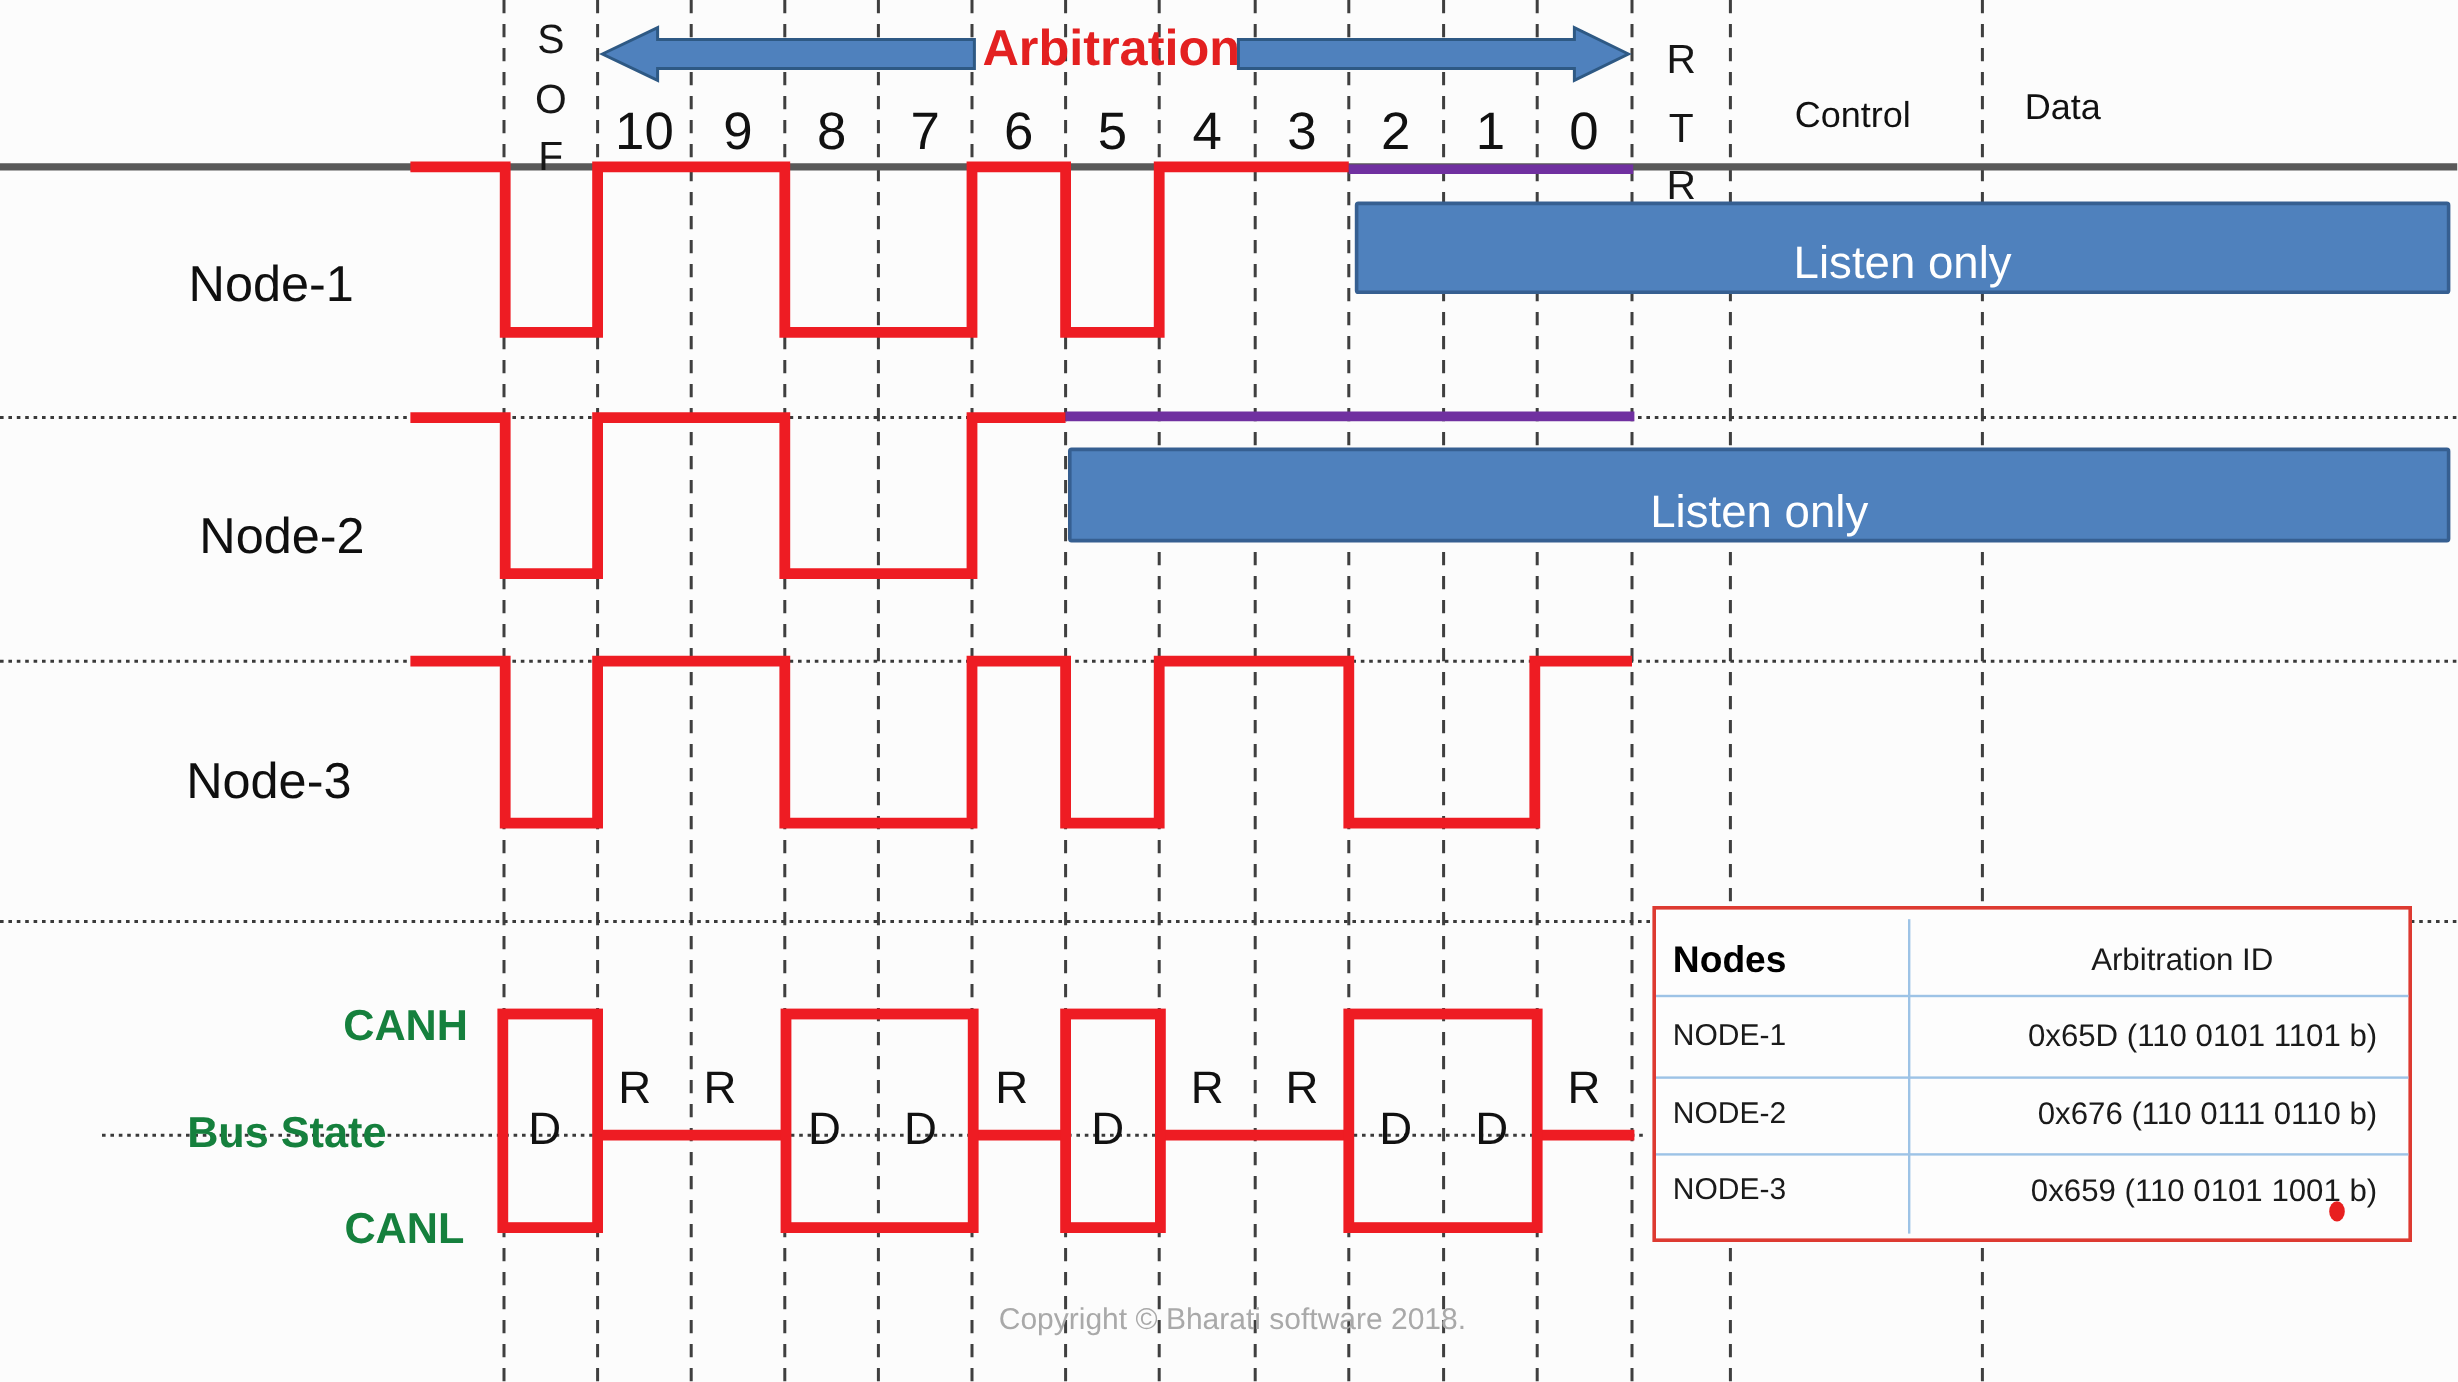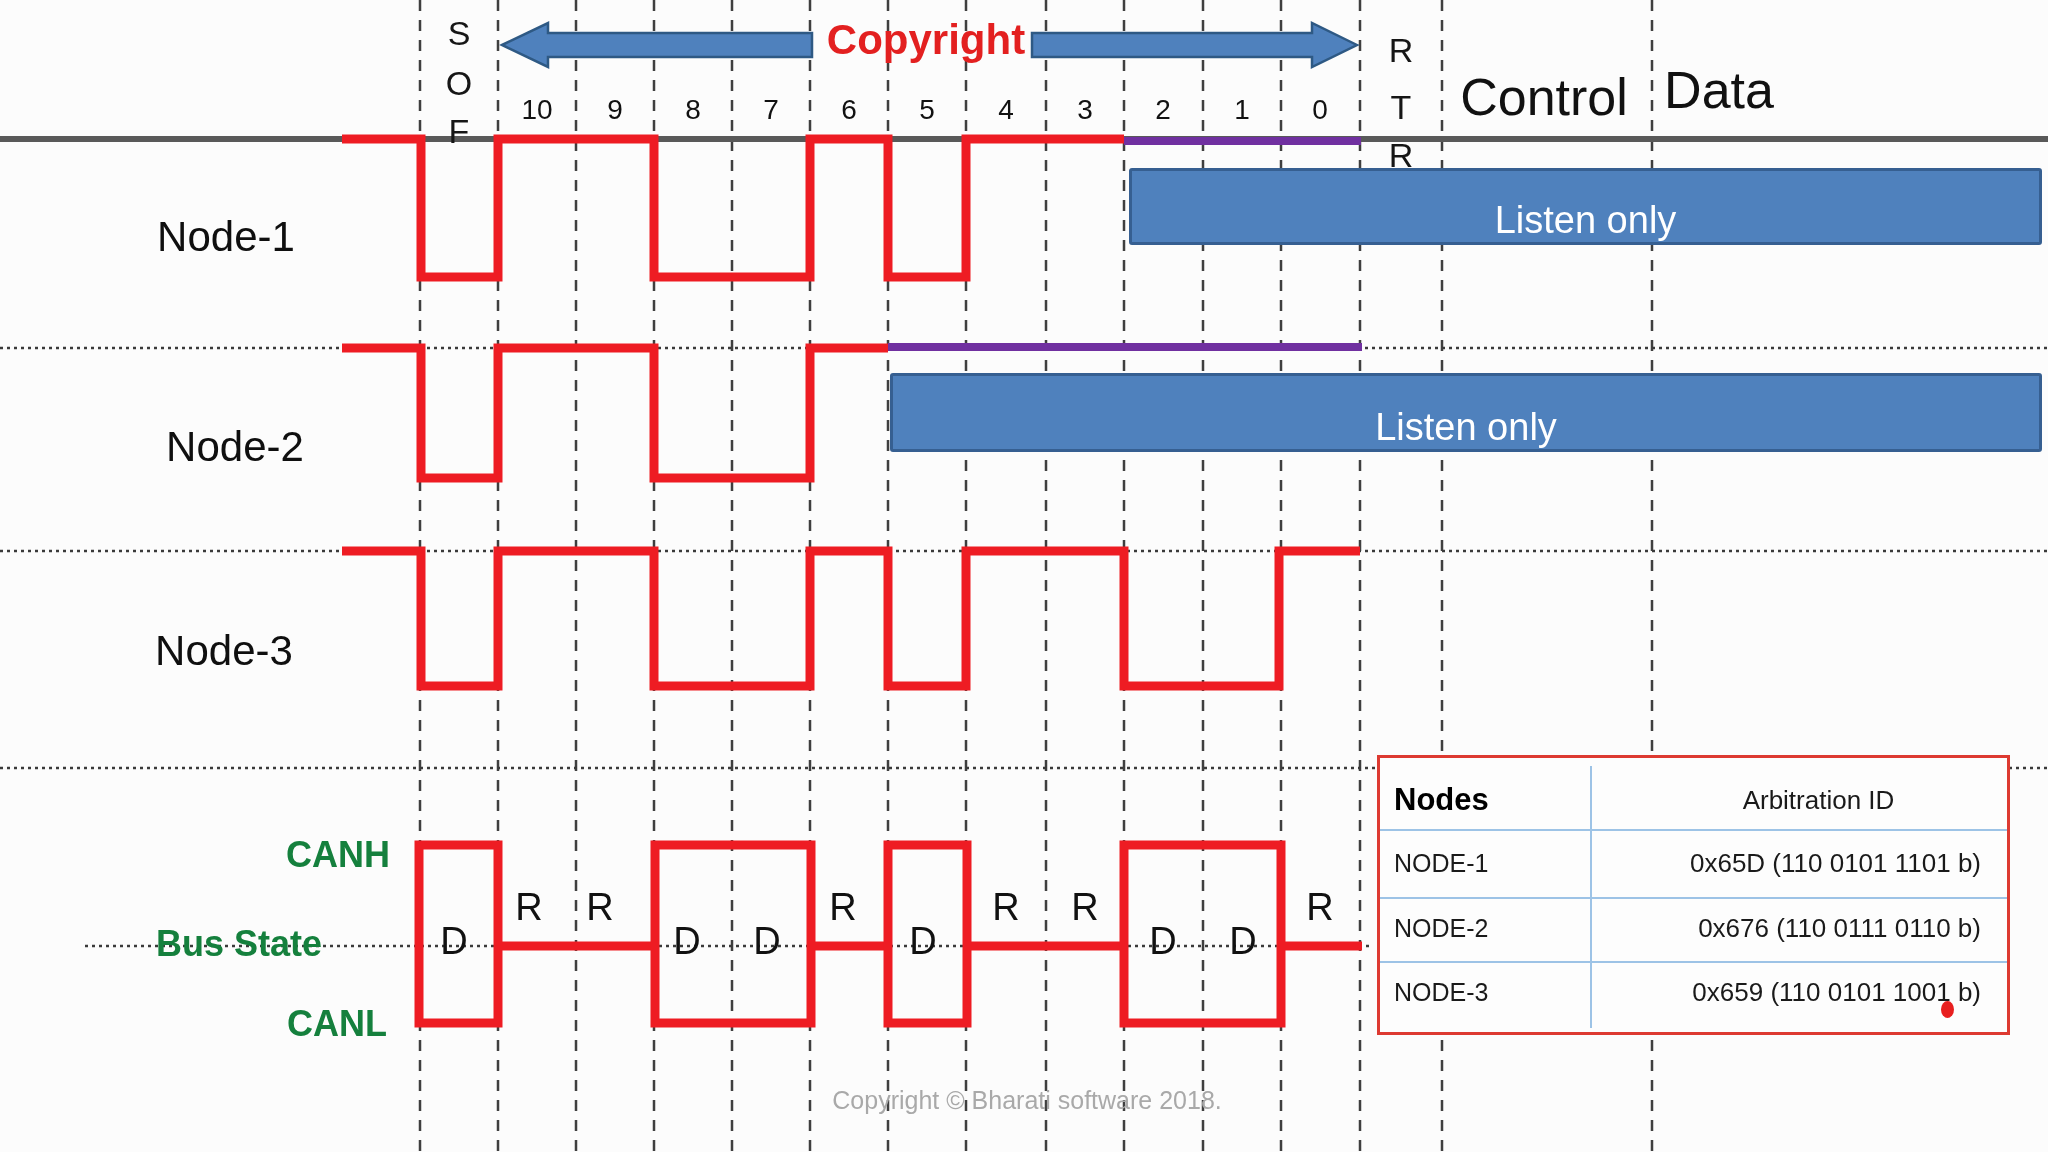--- a/index.html
+++ b/index.html
@@ -3,22 +3,22 @@
 <meta charset="utf-8">
 <style>
   html,body{margin:0;padding:0;background:#fcfcfc;}
   .stage{
     position:relative;width:2048px;height:1152px;overflow:hidden;background:#fcfcfc;
     font-family:"Liberation Sans","DejaVu Sans",sans-serif;color:#141414;
   }
   .stage svg{position:absolute;left:0;top:0;}
   .lbl{position:absolute;transform:translate(-50%,-50%);white-space:nowrap;line-height:1;}
   .sof-letter,.rtr-letter{font-size:34px;color:#161616;}
-  .bit-label{font-size:28px;color:#111;}
-  .field-label{font-size:52px;color:#111;}
+  .bit-label{font-size:44px;color:#111;}
+  .field-label{font-size:30px;color:#111;}
   .identifier{font-size:42px;font-weight:bold;color:#e32020;}
   .node-label{font-size:42px;color:#0f0f0f;}
   .bus-side-label{font-size:36px;color:#15803d;font-weight:bold;}
   .dr-label{font-size:38px;color:#111;}
   .listen-bar{
     position:absolute;background:#4f81bd;border:3px solid #365f91;border-radius:3px;
     box-sizing:border-box;display:flex;align-items:flex-end;justify-content:center;
     color:#ffffff;font-size:38px;
   }
   .tbl{
@@ -94,21 +94,21 @@
       <rect x="655" y="845" width="156" height="178"></rect>
       <rect x="888" y="845" width="79" height="178"></rect>
       <rect x="1124" y="845" width="157" height="178"></rect>
     </g>
   </svg>
 
   <span class="lbl sof-letter" style="left:459px;top:33px">S</span>
   <span class="lbl sof-letter" style="left:459px;top:83px">O</span>
   <span class="lbl sof-letter" style="left:459px;top:131px">F</span>
 
-  <span class="lbl identifier" style="left:926px;top:40px">Copyright</span>
+  <span class="lbl identifier" style="left:926px;top:40px">Arbitration</span>
 
   <span class="lbl bit-label" style="left:537px;top:110px">10</span>
   <span class="lbl bit-label" style="left:615px;top:110px">9</span>
   <span class="lbl bit-label" style="left:693px;top:110px">8</span>
   <span class="lbl bit-label" style="left:771px;top:110px">7</span>
   <span class="lbl bit-label" style="left:849px;top:110px">6</span>
   <span class="lbl bit-label" style="left:927px;top:110px">5</span>
   <span class="lbl bit-label" style="left:1006px;top:110px">4</span>
   <span class="lbl bit-label" style="left:1085px;top:110px">3</span>
   <span class="lbl bit-label" style="left:1163px;top:110px">2</span>

